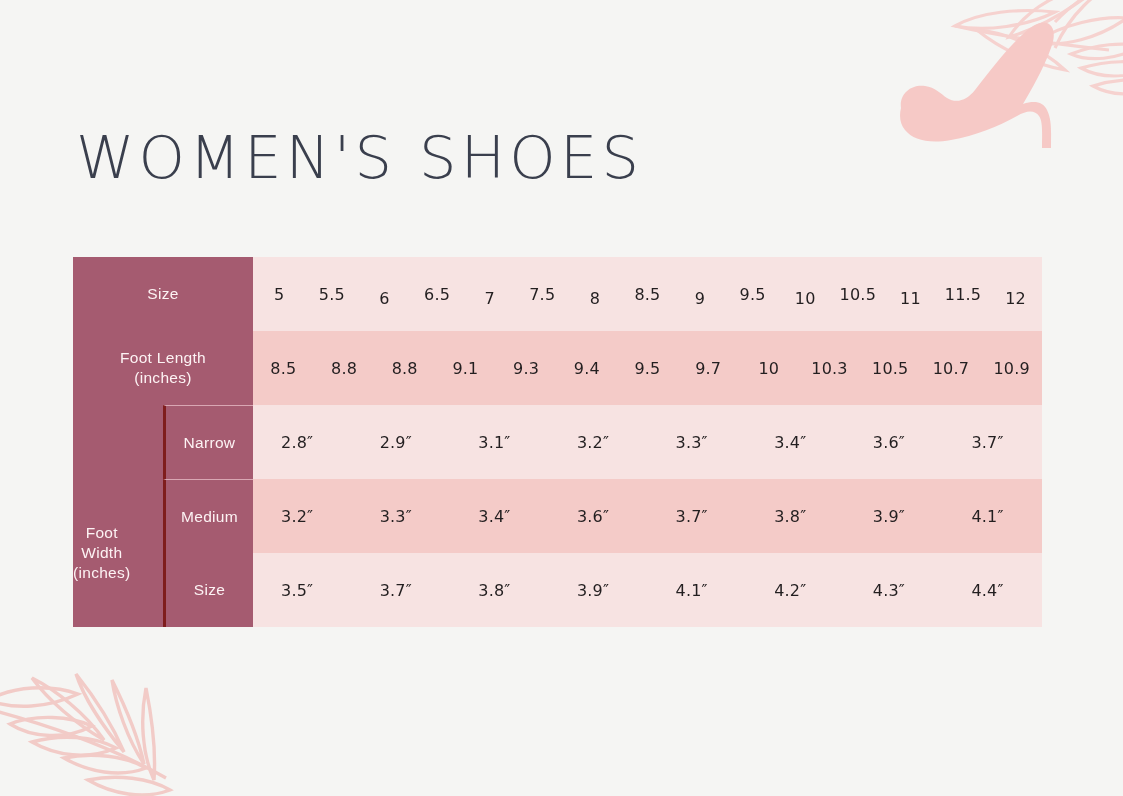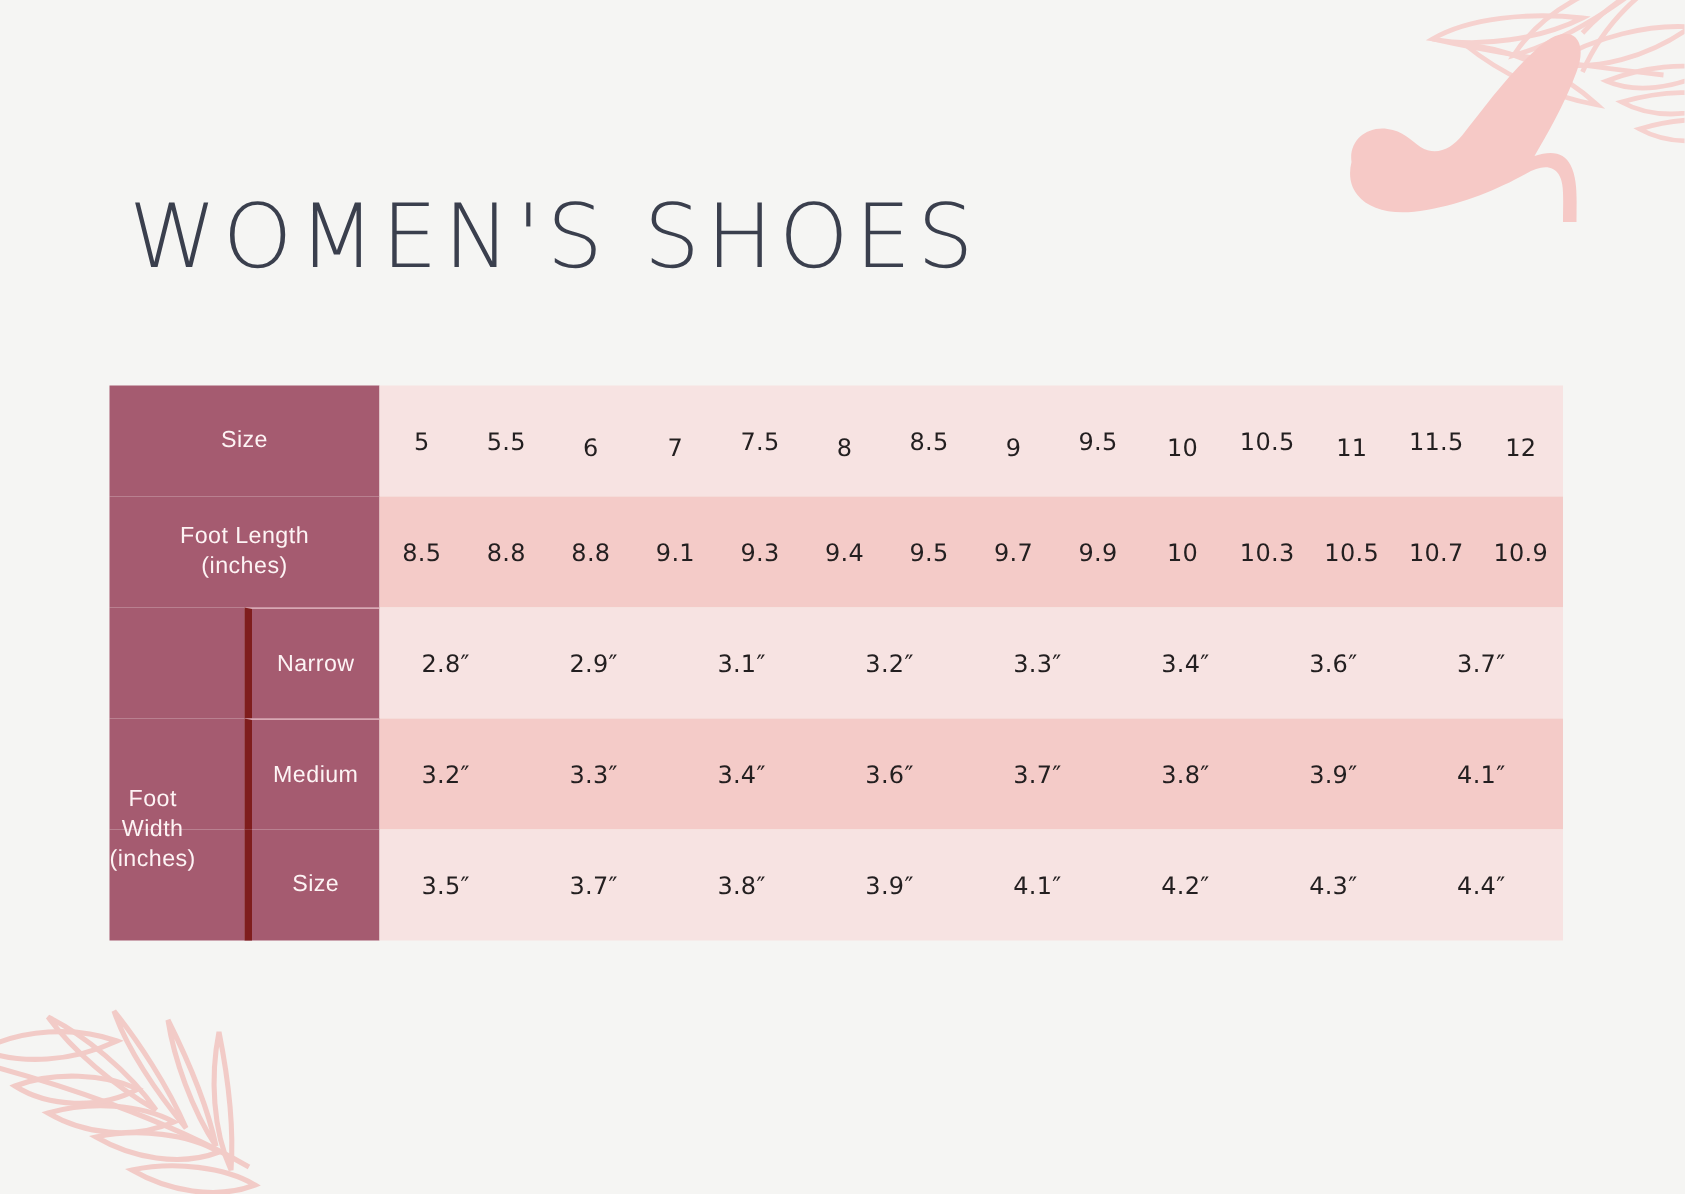--- a/index.html
+++ b/index.html
@@ -39,21 +39,21 @@
   #deco-bottom-left {
     left: -30px;
     bottom: -22px;
     width: 300px;
     height: 190px;
   }
 
   
   #page-title {
     position: absolute;
-    left: 86px;
+    left: 76px;
     top: 128px;
     font-size: 59px;
     line-height: 1;
     letter-spacing: 4.2px;
     color: #3a3f4d;
     font-weight: 300;
     font-family: "DejaVu Sans", sans-serif;
     white-space: nowrap;
   }
 
@@ -101,21 +101,21 @@
     width: 90px;
     flex: 0 0 90px;
     background: #a55b70;
     display: flex;
     align-items: center;
     justify-content: center;
     color: #fdf3f4;
     font-size: 15.5px;
     letter-spacing: 0.3px;
     box-sizing: border-box;
-    border-left: 5px solid #7f1d1d;
+    border-left: 3px solid #7f1d1d;
   }
   .sub-label.div-top { border-top: 1px solid #d9a7b3; }
 
   
   #foot-width-group-label {
     position: absolute;
     left: 0;
     top: 222px;
     width: 90px;
     height: 148px;
@@ -201,20 +201,21 @@
   <div id="page-title">WOMEN'S SHOES</div>
 
   <div id="size-table">
 
     <div class="row row-light">
       <div class="label-col">Size</div>
       <div class="data-cells">
         <div class="cell">5</div>
         <div class="cell">5.5</div>
         <div class="cell cell-odd">6</div>
+        <div class="cell">6.5</div>
         <div class="cell cell-odd">7</div>
         <div class="cell">7.5</div>
         <div class="cell cell-odd">8</div>
         <div class="cell">8.5</div>
         <div class="cell cell-odd">9</div>
         <div class="cell">9.5</div>
         <div class="cell cell-odd">10</div>
         <div class="cell">10.5</div>
         <div class="cell cell-odd">11</div>
         <div class="cell">11.5</div>
@@ -231,21 +232,20 @@
       </div>
       <div class="data-cells">
         <div class="cell">8.5</div>
         <div class="cell">8.8</div>
         <div class="cell">8.8</div>
         <div class="cell">9.1</div>
         <div class="cell">9.3</div>
         <div class="cell">9.4</div>
         <div class="cell">9.5</div>
         <div class="cell">9.7</div>
-        <div class="cell">9.9</div>
         <div class="cell">10</div>
         <div class="cell">10.3</div>
         <div class="cell">10.5</div>
         <div class="cell">10.7</div>
         <div class="cell">10.9</div>
       </div>
     </div>
 
     <div class="row row-light">
       <div class="label-group-cell"></div>

